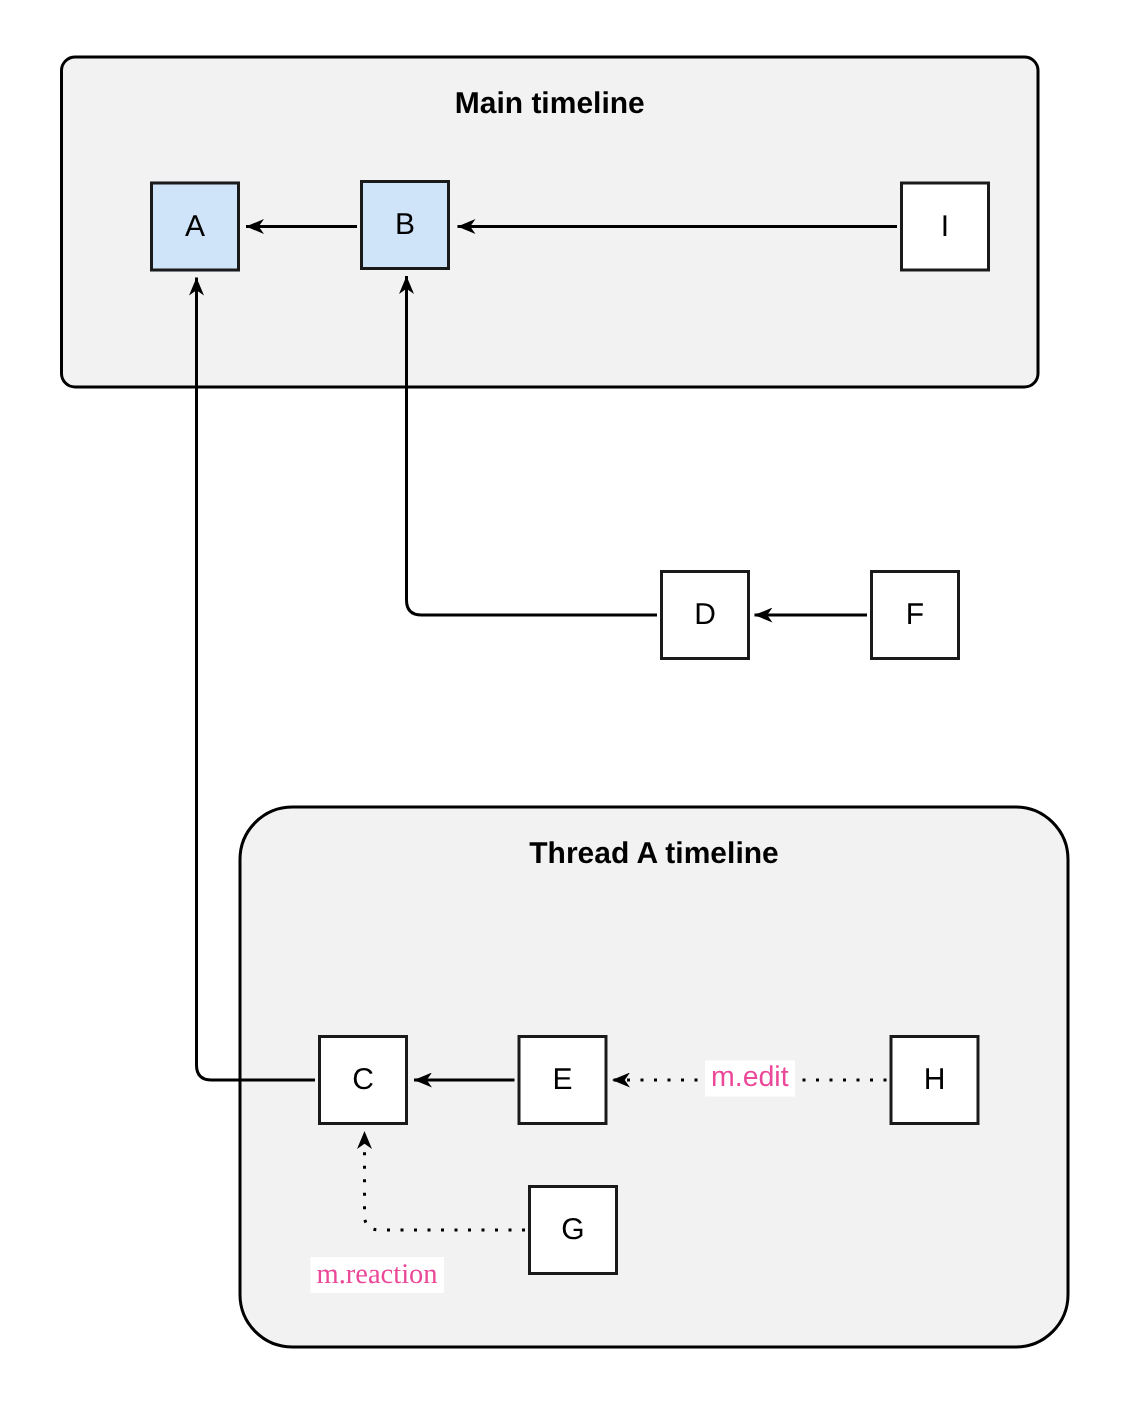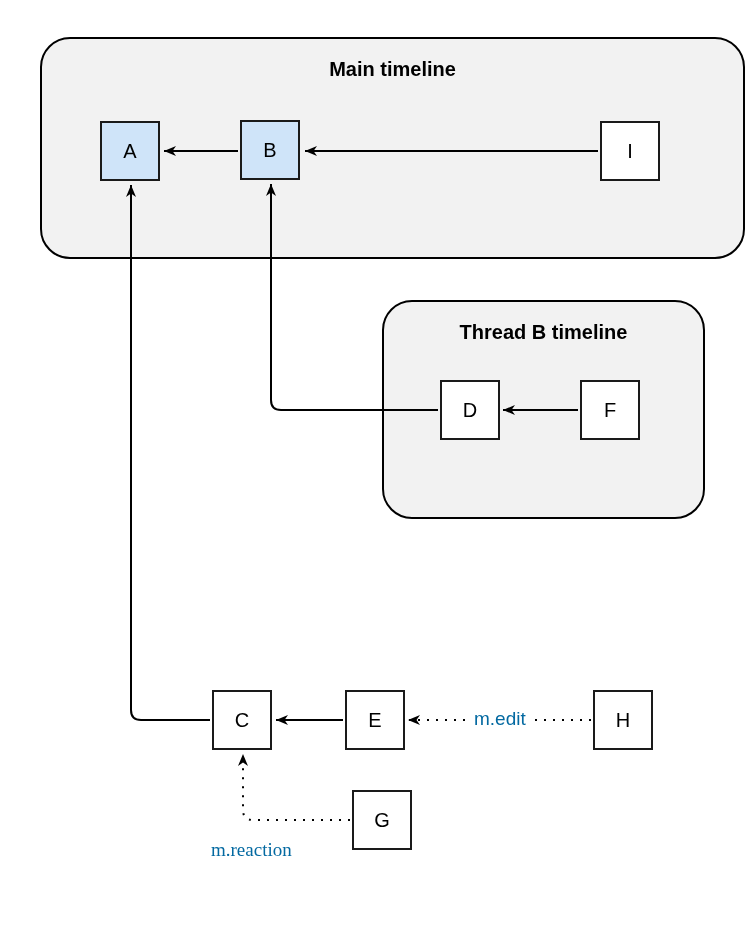--- a/index.html
+++ b/index.html
@@ -24,21 +24,21 @@
   .container-title {
     position: absolute;
     left: 0;
     right: 0;
     top: 19px;
     text-align: center;
     font-size: 20px;
     font-weight: bold;
     color: #000000;
   }
-  #container-main    { left: 40px;  top: 37px;  width: 705px; height: 222px; border-radius: 30px; }
+  #container-main    { left: 40px;  top: 37px;  width: 653px; height: 222px; border-radius: 10px; }
   #container-threadb { left: 382px; top: 300px; width: 323px; height: 219px; border-radius: 30px; }
   #container-threada { left: 159px; top: 537px; width: 554px; height: 362px; border-radius: 36px; }
 
   .node {
     position: absolute;
     width: 60px;
     height: 60px;
     box-sizing: border-box;
     border: 2px solid #1a1a1a;
     background: #ffffff;
@@ -73,39 +73,39 @@
     stroke: #000000;
     stroke-width: 2;
   }
   .edge.dotted {
     stroke-dasharray: 2 7;
   }
 
   .edge-label {
     position: absolute;
     background: #ffffff;
-    color: #0369a1;
+    color: #ec4899;
     font-size: 19px;
     padding: 1px 4px;
     z-index: 4;
     white-space: nowrap;
   }
   #label-medit     { left: 470px; top: 707px; }
   #label-mreaction { left: 207px; top: 838px; font-family: Liberation Serif, serif; }
 </style>
 </head>
 <body>
 
 <div class="canvas">
 
   <div class="container" id="container-main">
     <div class="container-title">Main timeline</div>
   </div>
-  <div class="container" id="container-threadb">
-    <div class="container-title">Thread B timeline</div>
+  <div class="container" id="container-threada">
+    <div class="container-title">Thread A timeline</div>
   </div>
 
   <svg class="connectors" width="756" height="942" viewBox="0 0 756 942">
     <defs>
       <marker id="arrowhead" markerUnits="userSpaceOnUse" markerWidth="14" markerHeight="10" refX="13" refY="5" orient="auto">
         <path d="M1,0 L13,5 L1,10 L4.5,5 Z" fill="#000000"></path>
       </marker>
     </defs>
 
     <path class="edge" d="M 238 151 L 164 151" marker-end="url(#arrowhead)"></path>

